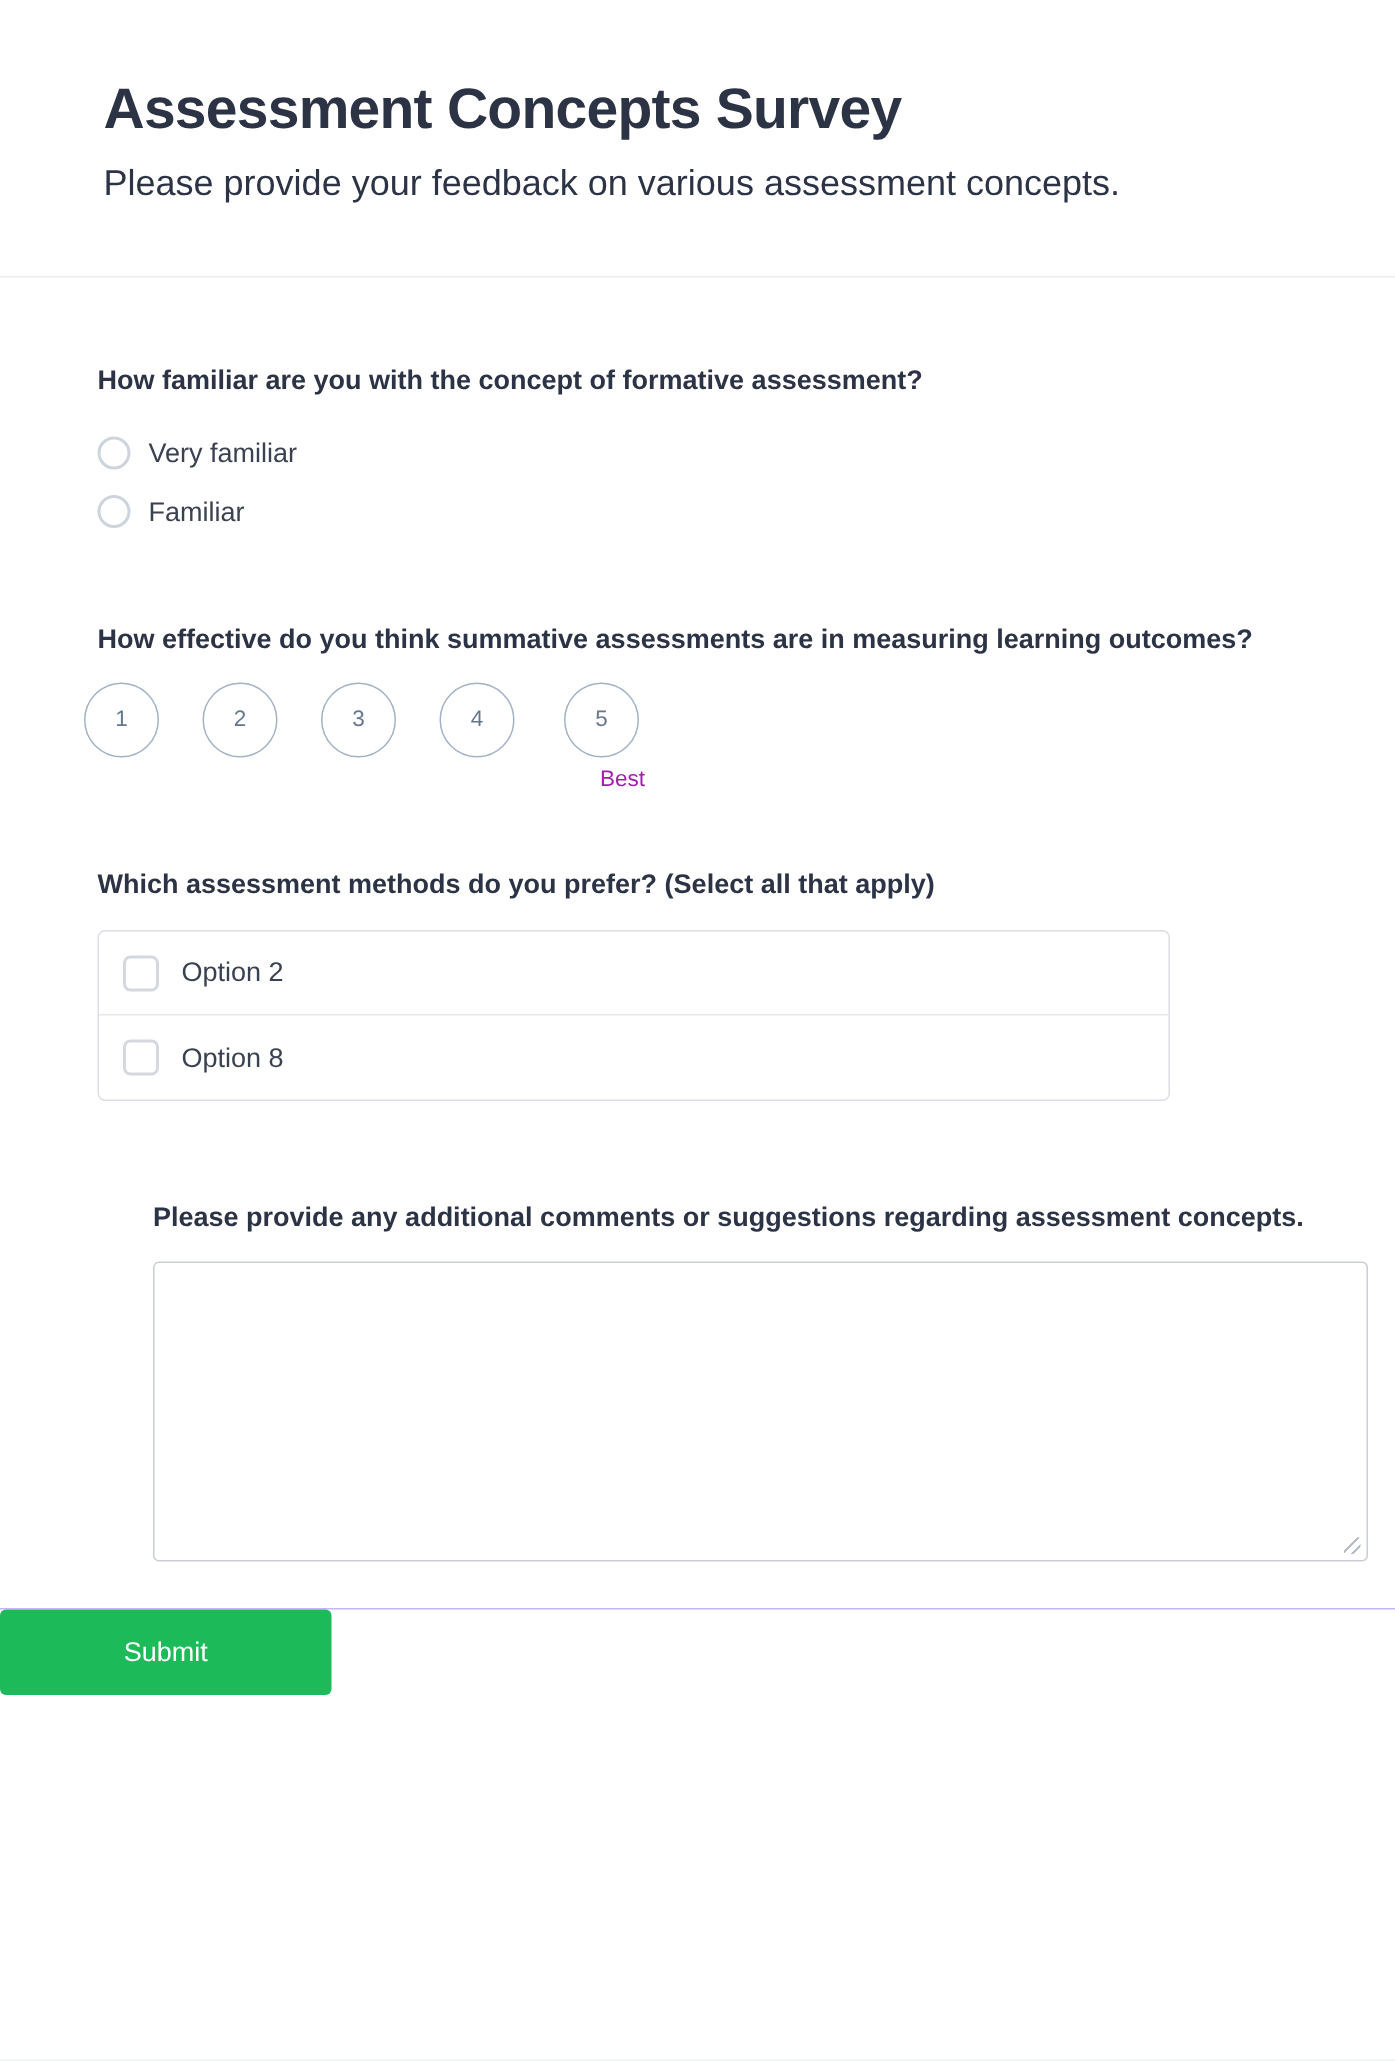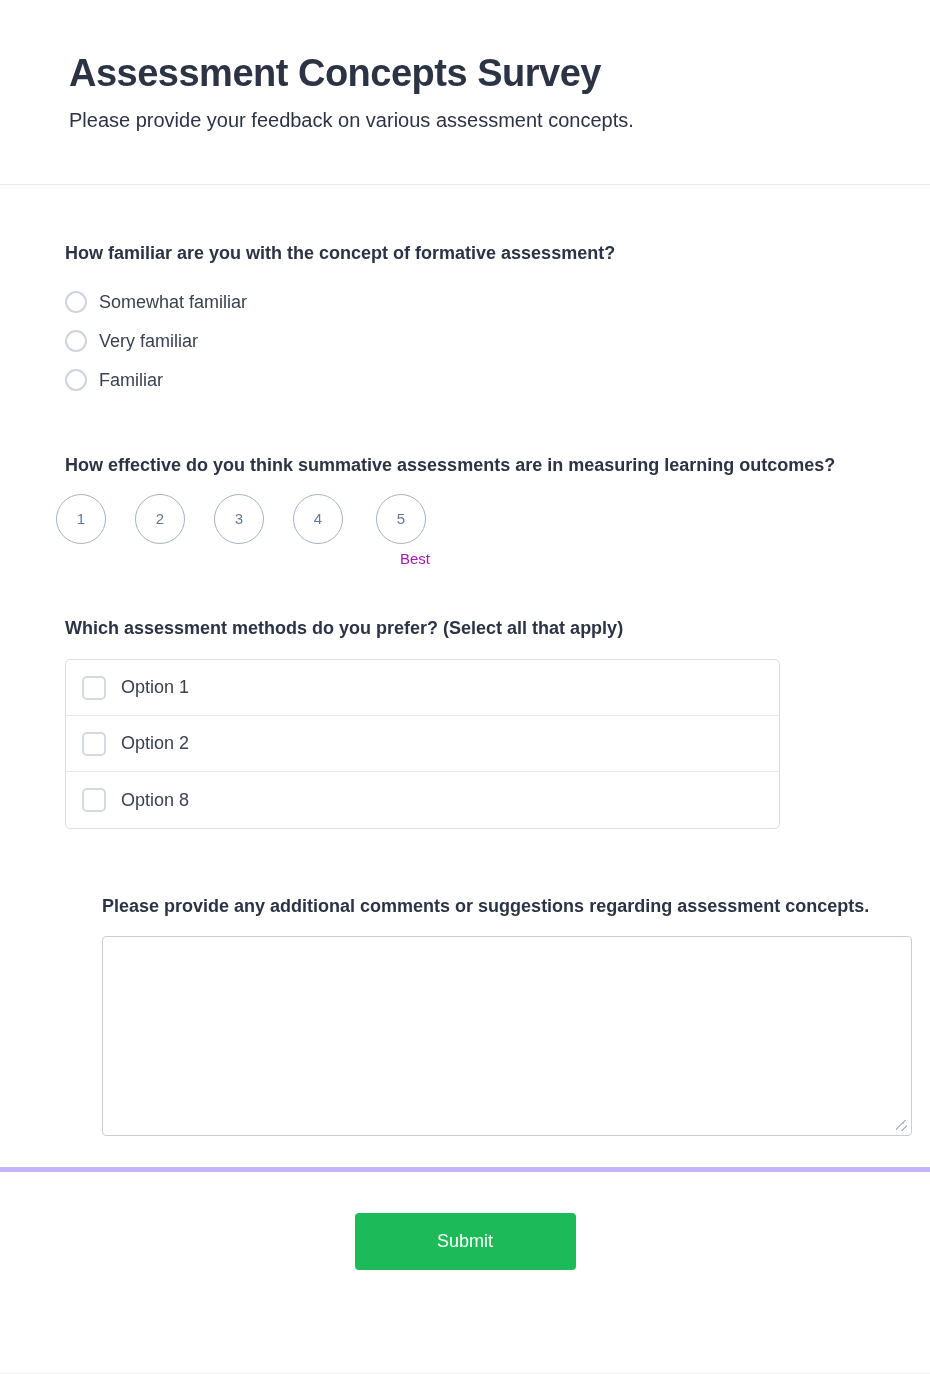--- a/index.html
+++ b/index.html
@@ -20,21 +20,21 @@
   }
   .form-title {
     font-size:38px;
     font-weight:700;
     color:#2c3345;
     letter-spacing:-0.5px;
     line-height:1.15;
   }
   .form-subtitle {
     margin-top:11px;
-    font-size:20px;
+    font-size:24px;
     font-weight:400;
     color:#2c3345;
     line-height:1.35;
   }
 
   
   .form-body { padding:0 55px 0 65px; }
 
   .question-block { }
   .question-label {
@@ -148,24 +148,23 @@
       linear-gradient(135deg,
         transparent 0 40%, #b5bcc6 40% 50%,
         transparent 50% 70%, #b5bcc6 70% 80%,
         transparent 80%);
     pointer-events:none;
   }
 
   
   .form-footer {
     margin-top:31px;
-    border-top:5px solid #c4b5fd;
-    padding-top:41px;
+    border-top:1px solid #c4b5fd;
     display:flex;
-    justify-content:center;
+    justify-content:flex-start;
   }
   .submit-button {
     width:221px; height:57px;
     background:#1cba59;
     color:#ffffff;
     font-family:"Liberation Sans", sans-serif;
     font-size:18px;
     font-weight:500;
     border:none;
     border-radius:4px;
@@ -180,24 +179,20 @@
   <div class="form-subtitle">Please provide your feedback on various assessment concepts.</div>
 </div>
 
 <div class="form-body">
 
   <div class="question-block q-radio">
     <div class="question-label">How familiar are you with the concept of formative assessment?</div>
     <div class="radio-list">
       <div class="radio-option">
         <span class="radio-circle"></span>
-        <span class="radio-label">Somewhat familiar</span>
-      </div>
-      <div class="radio-option">
-        <span class="radio-circle"></span>
         <span class="radio-label">Very familiar</span>
       </div>
       <div class="radio-option">
         <span class="radio-circle"></span>
         <span class="radio-label">Familiar</span>
       </div>
     </div>
   </div>
 
   <div class="question-block q-rating">
@@ -220,24 +215,20 @@
         <div class="rating-best">Best</div>
       </div>
     </div>
   </div>
 
   <div class="question-block q-checkbox">
     <div class="question-label">Which assessment methods do you prefer? (Select all that apply)</div>
     <div class="checkbox-container">
       <div class="checkbox-row">
         <span class="checkbox-box"></span>
-        <span class="checkbox-label">Option 1</span>
-      </div>
-      <div class="checkbox-row">
-        <span class="checkbox-box"></span>
         <span class="checkbox-label">Option 2</span>
       </div>
       <div class="checkbox-row">
         <span class="checkbox-box"></span>
         <span class="checkbox-label">Option 8</span>
       </div>
     </div>
   </div>
 
   <div class="question-block q-textarea">

